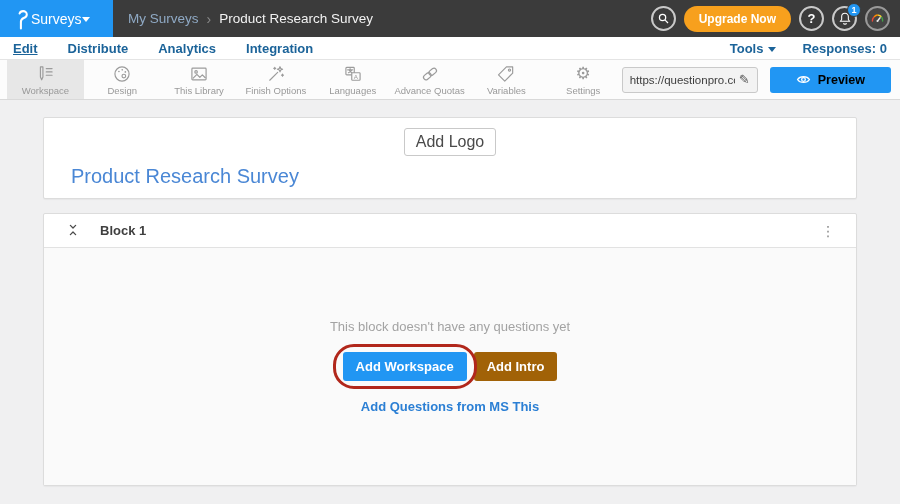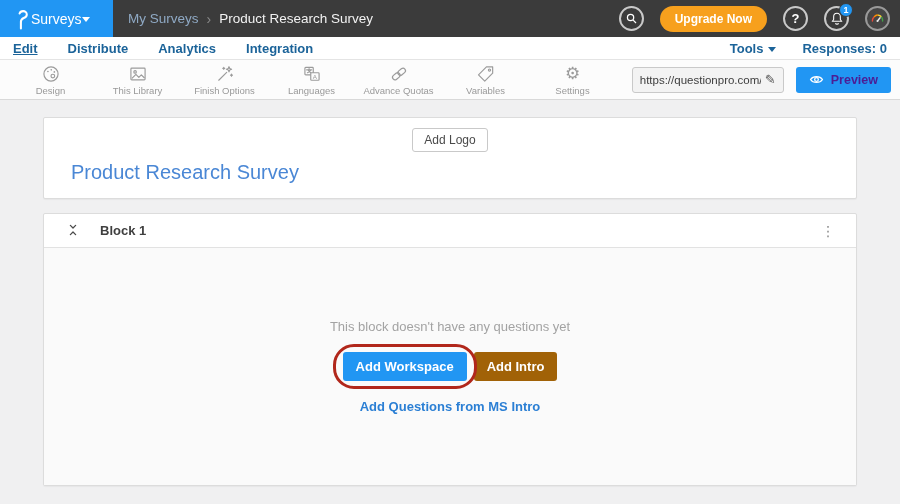--- a/index.html
+++ b/index.html
@@ -11,21 +11,21 @@
   .topbar { height: 37px; background: #3b3b3b; display: flex; align-items: center; flex-shrink: 0; }
   .logo-area { width: 113px; height: 100%; background: #2196f3; display: flex; align-items: center; padding-left: 16px; cursor: pointer; flex-shrink: 0; }
   .logo-glyph { width: 15px; height: 22px; }
   .logo-glyph path { stroke: #fff; stroke-width: 2.6; fill: none; stroke-linecap: round; }
   .app-label { color: #fff; font-size: 14px; font-weight: 400; }
   .caret { width: 0; height: 0; border-left: 4px solid transparent; border-right: 4px solid transparent; border-top: 5px solid #fff; margin-top: 2px; }
   .breadcrumb { display: flex; align-items: center; gap: 8px; margin-left: 15px; font-size: 13.5px; }
   .crumb-parent { color: #8fa9c4; cursor: pointer; }
   .crumb-sep { color: #8a8a8a; font-size: 14px; }
   .crumb-current { color: #f2f2f2; }
-  .top-actions { margin-left: auto; display: flex; align-items: center; gap: 16px; padding-right: 10px; }
+  .top-actions { margin-left: auto; display: flex; align-items: center; gap: 8px; padding-right: 10px; }
   .circle-btn { width: 25px; height: 25px; border-radius: 50%; border: 2px solid #c9c9c9; display: flex; align-items: center; justify-content: center; color: #fff; cursor: pointer; background: transparent; font-weight: bold; font-size: 13px; position: relative; }
   .circle-btn svg { width: 15px; height: 15px; stroke: #fff; fill: none; stroke-width: 2; }
   .bell svg { width: 16px; height: 16px; stroke-width: 1.6; }
   .badge { position: absolute; top: -5px; right: -6px; min-width: 14px; height: 14px; background: #2196f3; border-radius: 50%; color: #fff; font-size: 9px; font-weight: bold; display: flex; align-items: center; justify-content: center; border: 1px solid #3b3b3b; }
   .upgrade-btn { background: #f7a01d; border: none; color: #fff; font-weight: bold; font-size: 12px; padding: 6px 15px; border-radius: 14px; cursor: pointer; font-family: inherit; }
   .avatar { width: 25px; height: 25px; border-radius: 50%; border: 2px solid #9a9a9a; background: #454545; display: flex; align-items: center; justify-content: center; cursor: pointer; }
   .avatar svg { width: 17px; height: 17px; fill: none; stroke-width: 2; stroke-linecap: round; }
 
   
   .navrow { height: 23px; background: #fff; border-bottom: 1px solid #e4e4e4; display: flex; align-items: center; padding: 0 13px; flex-shrink: 0; }
@@ -39,29 +39,29 @@
   
   .toolbar { height: 40px; background: #fcfcfc; border-bottom: 1px solid #d9d9d9; display: flex; align-items: stretch; padding-left: 7px; flex-shrink: 0; }
   .tool-item { width: 87px; display: flex; flex-direction: column; align-items: center; justify-content: center; gap: 2px; cursor: pointer; color: #999; }
   .tool-item.active { background: #e7e7e7; }
   .tool-item svg { width: 20px; height: 20px; stroke: #9b9b9b; fill: none; stroke-width: 1.4; stroke-linecap: round; stroke-linejoin: round; }
   .tool-item .glyph { font-size: 17px; line-height: 20px; height: 20px; color: #9b9b9b; }
   .tool-label { font-size: 9.5px; line-height: 1; }
   .url-box { margin-left: auto; align-self: center; height: 26px; width: 152px; background: #f3f3f3; border: 1px solid #c9c9c9; border-radius: 3px; display: flex; align-items: center; padding: 0 7px; gap: 4px; }
   .url-box input { border: none; background: transparent; flex: 1; width: 0; font-size: 11.5px; color: #3d3d3d; font-family: inherit; outline: none; }
   .url-pencil { color: #555; font-size: 13px; cursor: pointer; }
-  .preview-btn { align-self: center; margin: 0 9px 0 12px; height: 26px; background: #2196f3; border: none; border-radius: 3px; color: #4c1d95; font-weight: bold; font-size: 12.5px; display: flex; align-items: center; gap: 7px; padding: 0 13px; cursor: pointer; font-family: inherit; }
+  .preview-btn { align-self: center; margin: 0 9px 0 12px; height: 26px; background: #2196f3; border: none; border-radius: 3px; color: #000000; font-weight: bold; font-size: 12.5px; display: flex; align-items: center; gap: 7px; padding: 0 26px; cursor: pointer; font-family: inherit; }
   .preview-btn svg { width: 15px; height: 11px; stroke: #fff; fill: none; stroke-width: 1.4; }
 
   
   .main { flex: 1; padding: 17px 43px 0; }
   .card { background: #fff; border: 1px solid #dcdcdc; border-radius: 2px; box-shadow: 0 1px 1px rgba(0,0,0,.04); }
   .survey-card { height: 82px; padding-top: 10px; }
   .add-logo-row { display: flex; justify-content: center; }
-  .add-logo-btn { background: #fff; border: 1px solid #c9c9c9; border-radius: 3px; font-size: 12px; color: #4a4a4a; padding: 4px 11px; cursor: pointer; font-family: inherit; }
+  .add-logo-btn { background: #fff; border: 1px solid #c9c9c9; border-radius: 3px; font-size: 16px; color: #4a4a4a; padding: 4px 11px; cursor: pointer; font-family: inherit; }
   .survey-title { margin: 9px 0 0 27px; color: #4a87d5; font-size: 20px; font-weight: 400; cursor: text; }
 
   .block-card { margin-top: 14px; }
   .block-header { height: 34px; display: flex; align-items: center; padding: 0 21px; border-bottom: 1px solid #e2e2e2; }
   .collapse-btn { width: 16px; height: 16px; cursor: pointer; background: none; border: none; padding: 0; }
   .collapse-btn svg { width: 14px; height: 14px; stroke: #4a4a4a; fill: none; stroke-width: 2.2; stroke-linecap: round; stroke-linejoin: round; }
   .block-name { margin-left: 19px; font-size: 13px; font-weight: bold; color: #3f3f3f; cursor: text; }
   .kebab { margin-left: auto; color: #8a8a8a; font-size: 14px; cursor: pointer; background: none; border: none; line-height: 1; letter-spacing: 0; }
   .block-body { height: 237px; background: #fafafa; display: flex; flex-direction: column; align-items: center; justify-content: center; }
   .empty-msg { color: #a3a3a3; font-size: 13px; }
@@ -130,20 +130,27 @@
     <div class="nav-right">
       <span class="tools">
         <span>Tools</span>
         <span class="caret"></span>
       </span>
       <span class="responses">Responses: 0</span>
     </div>
   </nav>
 
   <div class="toolbar">
+    <div class="tool-item active">
+      <svg viewBox="0 0 24 24">
+        <path d="M6.5 3.5h3v12l-1.5 3.5-1.5-3.5z"></path>
+          <path d="M13.5 5.5h7M13.5 9.5h7M13.5 13.5h7"></path>
+      </svg>
+      <span class="tool-label">Workspace</span>
+    </div>
     <div class="tool-item">
       <svg viewBox="0 0 24 24">
         <circle cx="12" cy="12" r="8.5"></circle>
         <circle cx="8.3" cy="9" r="1" fill="#9b9b9b" stroke="none"></circle>
         <circle cx="12.3" cy="7" r="1" fill="#9b9b9b" stroke="none"></circle>
         <circle cx="16" cy="9.5" r="1" fill="#9b9b9b" stroke="none"></circle>
         <circle cx="14.2" cy="14.5" r="2.2"></circle>
       </svg>
       <span class="tool-label">Design</span>
     </div>
@@ -227,18 +234,18 @@
       </div>
       <div class="block-body">
         <p class="empty-msg">This block doesn't have any questions yet</p>
         <div class="btn-row">
           <span class="hl-wrap">
             <span class="annotation"></span>
             <button class="btn-blue">Add Workspace</button>
           </span>
           <button class="btn-grey">Add Intro</button>
         </div>
-        <a class="ms-link">Add Questions from MS Intro</a>
+        <a class="ms-link">Add Questions from MS This</a>
       </div>
     </section>
 
   </main>
 </div>
 
 </body></html>

